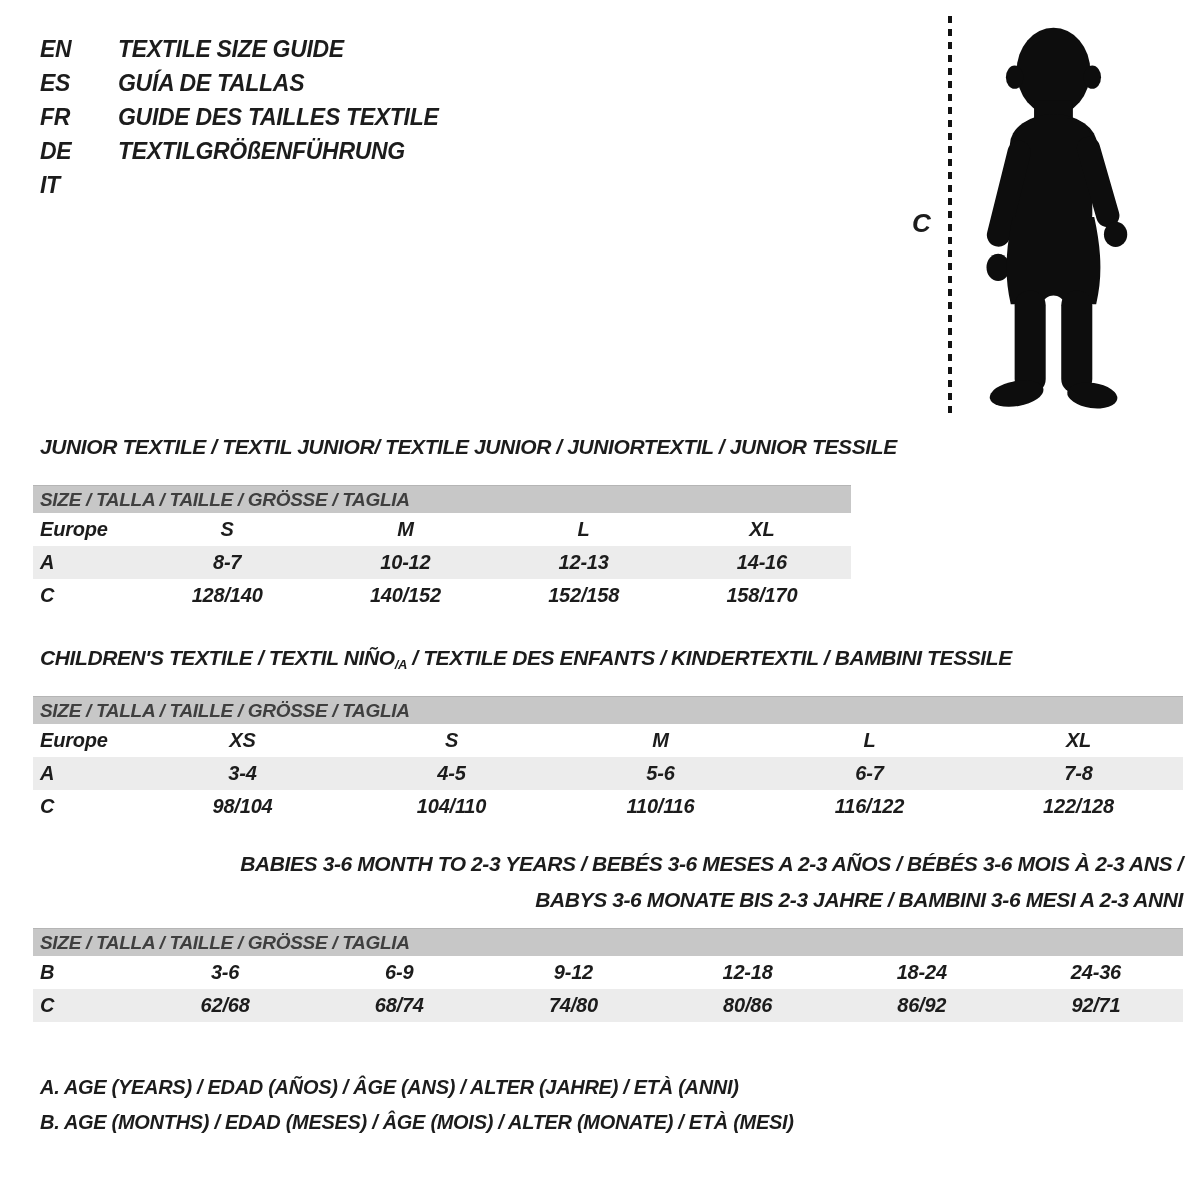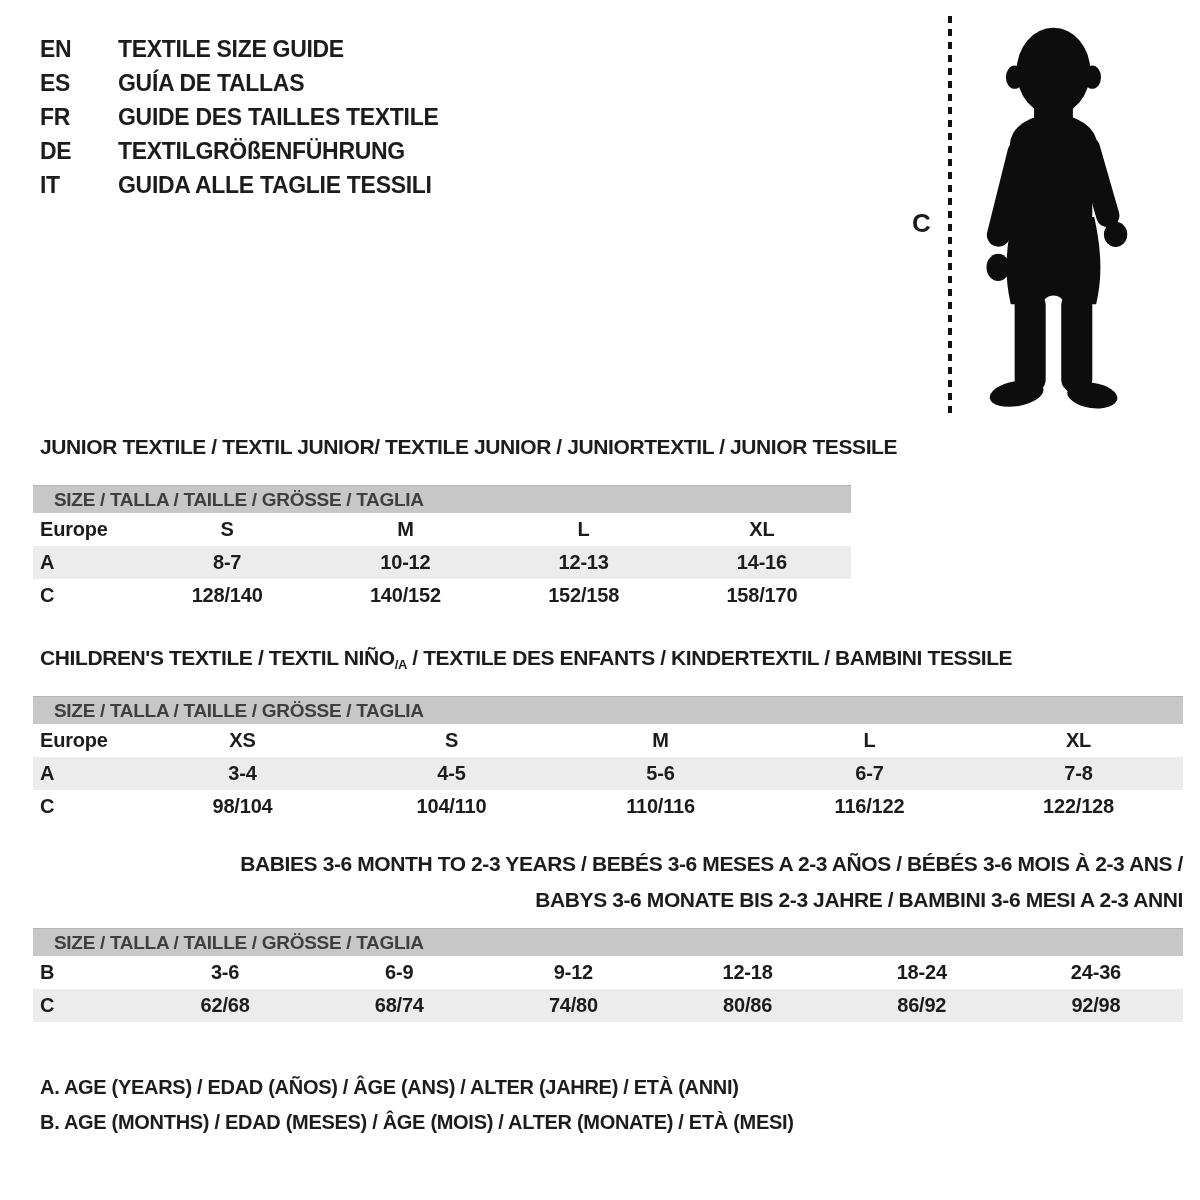--- a/index.html
+++ b/index.html
@@ -4,21 +4,21 @@
 <style>
   html,body{margin:0;padding:0;}
   body{
     width:1200px;height:1200px;
     background:#ffffff;
     font-family:"Liberation Sans","DejaVu Sans",sans-serif;
     font-weight:700;
     color:#1c1c1c;
     -webkit-font-smoothing:antialiased;
   }
-  .page{position:relative;width:1200px;height:1200px;overflow:hidden;background:#fff;}
+  .page{position:relative;width:1200px;height:1200px;overflow:hidden;background:#fff;font-style:italic;}
 
   
   .languages{position:absolute;top:32px;left:40px;}
   .lang-row{display:flex;height:34px;align-items:center;}
   .lang-code{width:78px;font-size:23px;letter-spacing:-0.3px;}
   .lang-title{font-size:23px;letter-spacing:-0.3px;white-space:nowrap;}
 
   
   .figure{position:absolute;top:12px;left:900px;width:262px;height:408px;}
   .c-label{position:absolute;left:12px;top:196px;font-size:26px;}
@@ -32,21 +32,21 @@
   .section{position:absolute;left:33px;}
   .section-title{font-size:21px;letter-spacing:-0.4px;white-space:nowrap;padding-left:7px;}
   .section-title sub{font-size:13px;vertical-align:-4px;}
   .title-line{height:36px;line-height:36px;}
   .tbl{width:100%;}
   .tbl-bar{
     height:28px;line-height:28px;
     background:var(--bar-bg,#c7c7c7);
     color:var(--bar-text,#3f3f3f);
     font-size:19px;letter-spacing:-0.3px;
-    padding-left:21px;box-sizing:border-box;
+    padding-left:7px;box-sizing:border-box;
     border-top:1px solid #b5b5b5;
   }
   .tbl-row{display:flex;height:33px;align-items:center;font-size:20px;letter-spacing:-0.2px;}
   .tbl > .tbl-row:nth-child(3){background:var(--stripe-bg,#ececec);}
   .row-label{width:105px;padding-left:7px;box-sizing:border-box;}
   .cell{flex:1;text-align:center;}
 
   #section-junior{top:435px;width:818px;}
   #section-junior .section-title{margin-bottom:26px;}
   #section-children{top:646px;width:1150px;}
@@ -75,21 +75,20 @@
     <div class="lang-row">
       <span class="lang-code">FR</span>
       <span class="lang-title">GUIDE DES TAILLES TEXTILE</span>
     </div>
     <div class="lang-row">
       <span class="lang-code">DE</span>
       <span class="lang-title">TEXTILGRÖßENFÜHRUNG</span>
     </div>
     <div class="lang-row">
       <span class="lang-code">IT</span>
-      <span class="lang-title">GUIDA ALLE TAGLIE TESSILI</span>
     </div>
   </div>
 
   <div class="figure">
     <span class="c-label">C</span>
     <div class="dash-line"></div>
     <svg width="165" height="400" viewBox="0 0 170 410" aria-hidden="true">
       <g fill="#0d0d0d">
         <ellipse cx="86" cy="58" rx="38" ry="45"></ellipse>
         <ellipse cx="46" cy="64" rx="9" ry="12"></ellipse>
@@ -185,21 +184,21 @@
         <span class="cell">18-24</span>
         <span class="cell">24-36</span>
       </div>
       <div class="tbl-row">
         <span class="row-label">C</span>
         <span class="cell">62/68</span>
         <span class="cell">68/74</span>
         <span class="cell">74/80</span>
         <span class="cell">80/86</span>
         <span class="cell">86/92</span>
-        <span class="cell">92/98</span>
+        <span class="cell">92/71</span>
       </div>
     </div>
   </div>
 
   <div class="legend">
     <div class="legend-line">A. AGE (YEARS) / EDAD (AÑOS) / ÂGE (ANS) / ALTER (JAHRE) / ETÀ (ANNI)</div>
     <div class="legend-line">B. AGE (MONTHS) / EDAD (MESES) / ÂGE (MOIS) / ALTER (MONATE) / ETÀ (MESI)</div>
   </div>
 
 </div>

